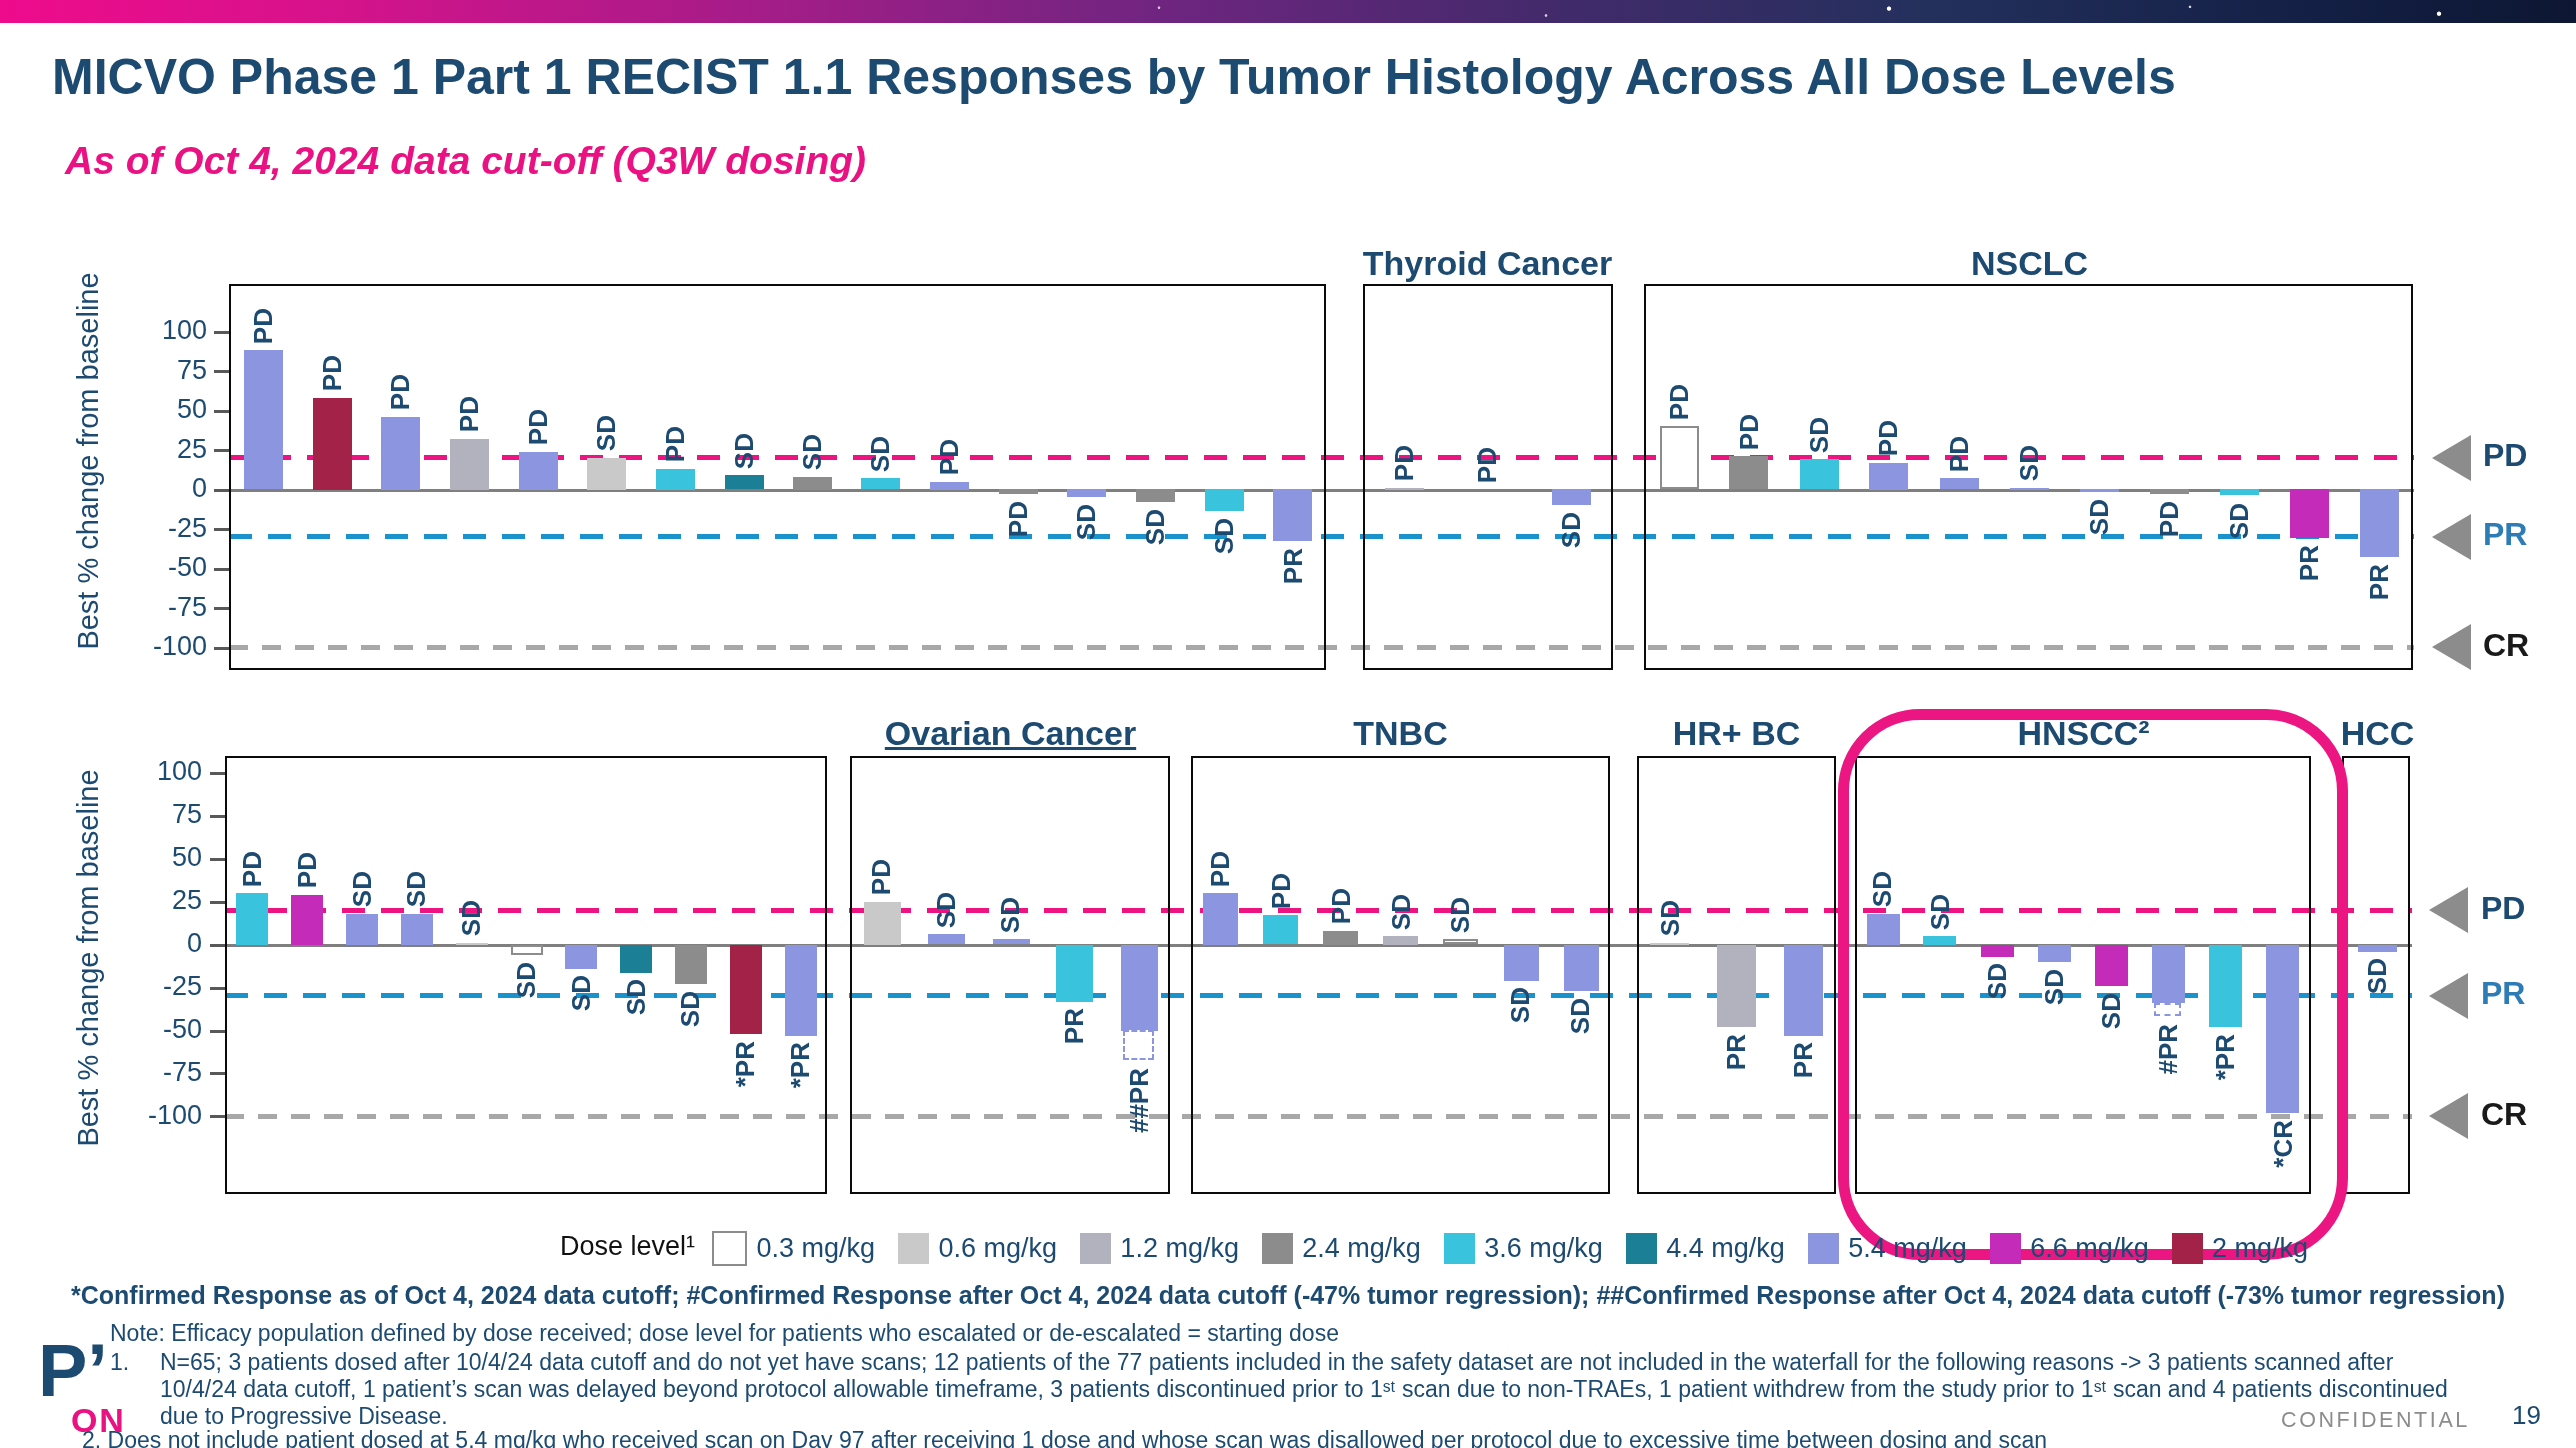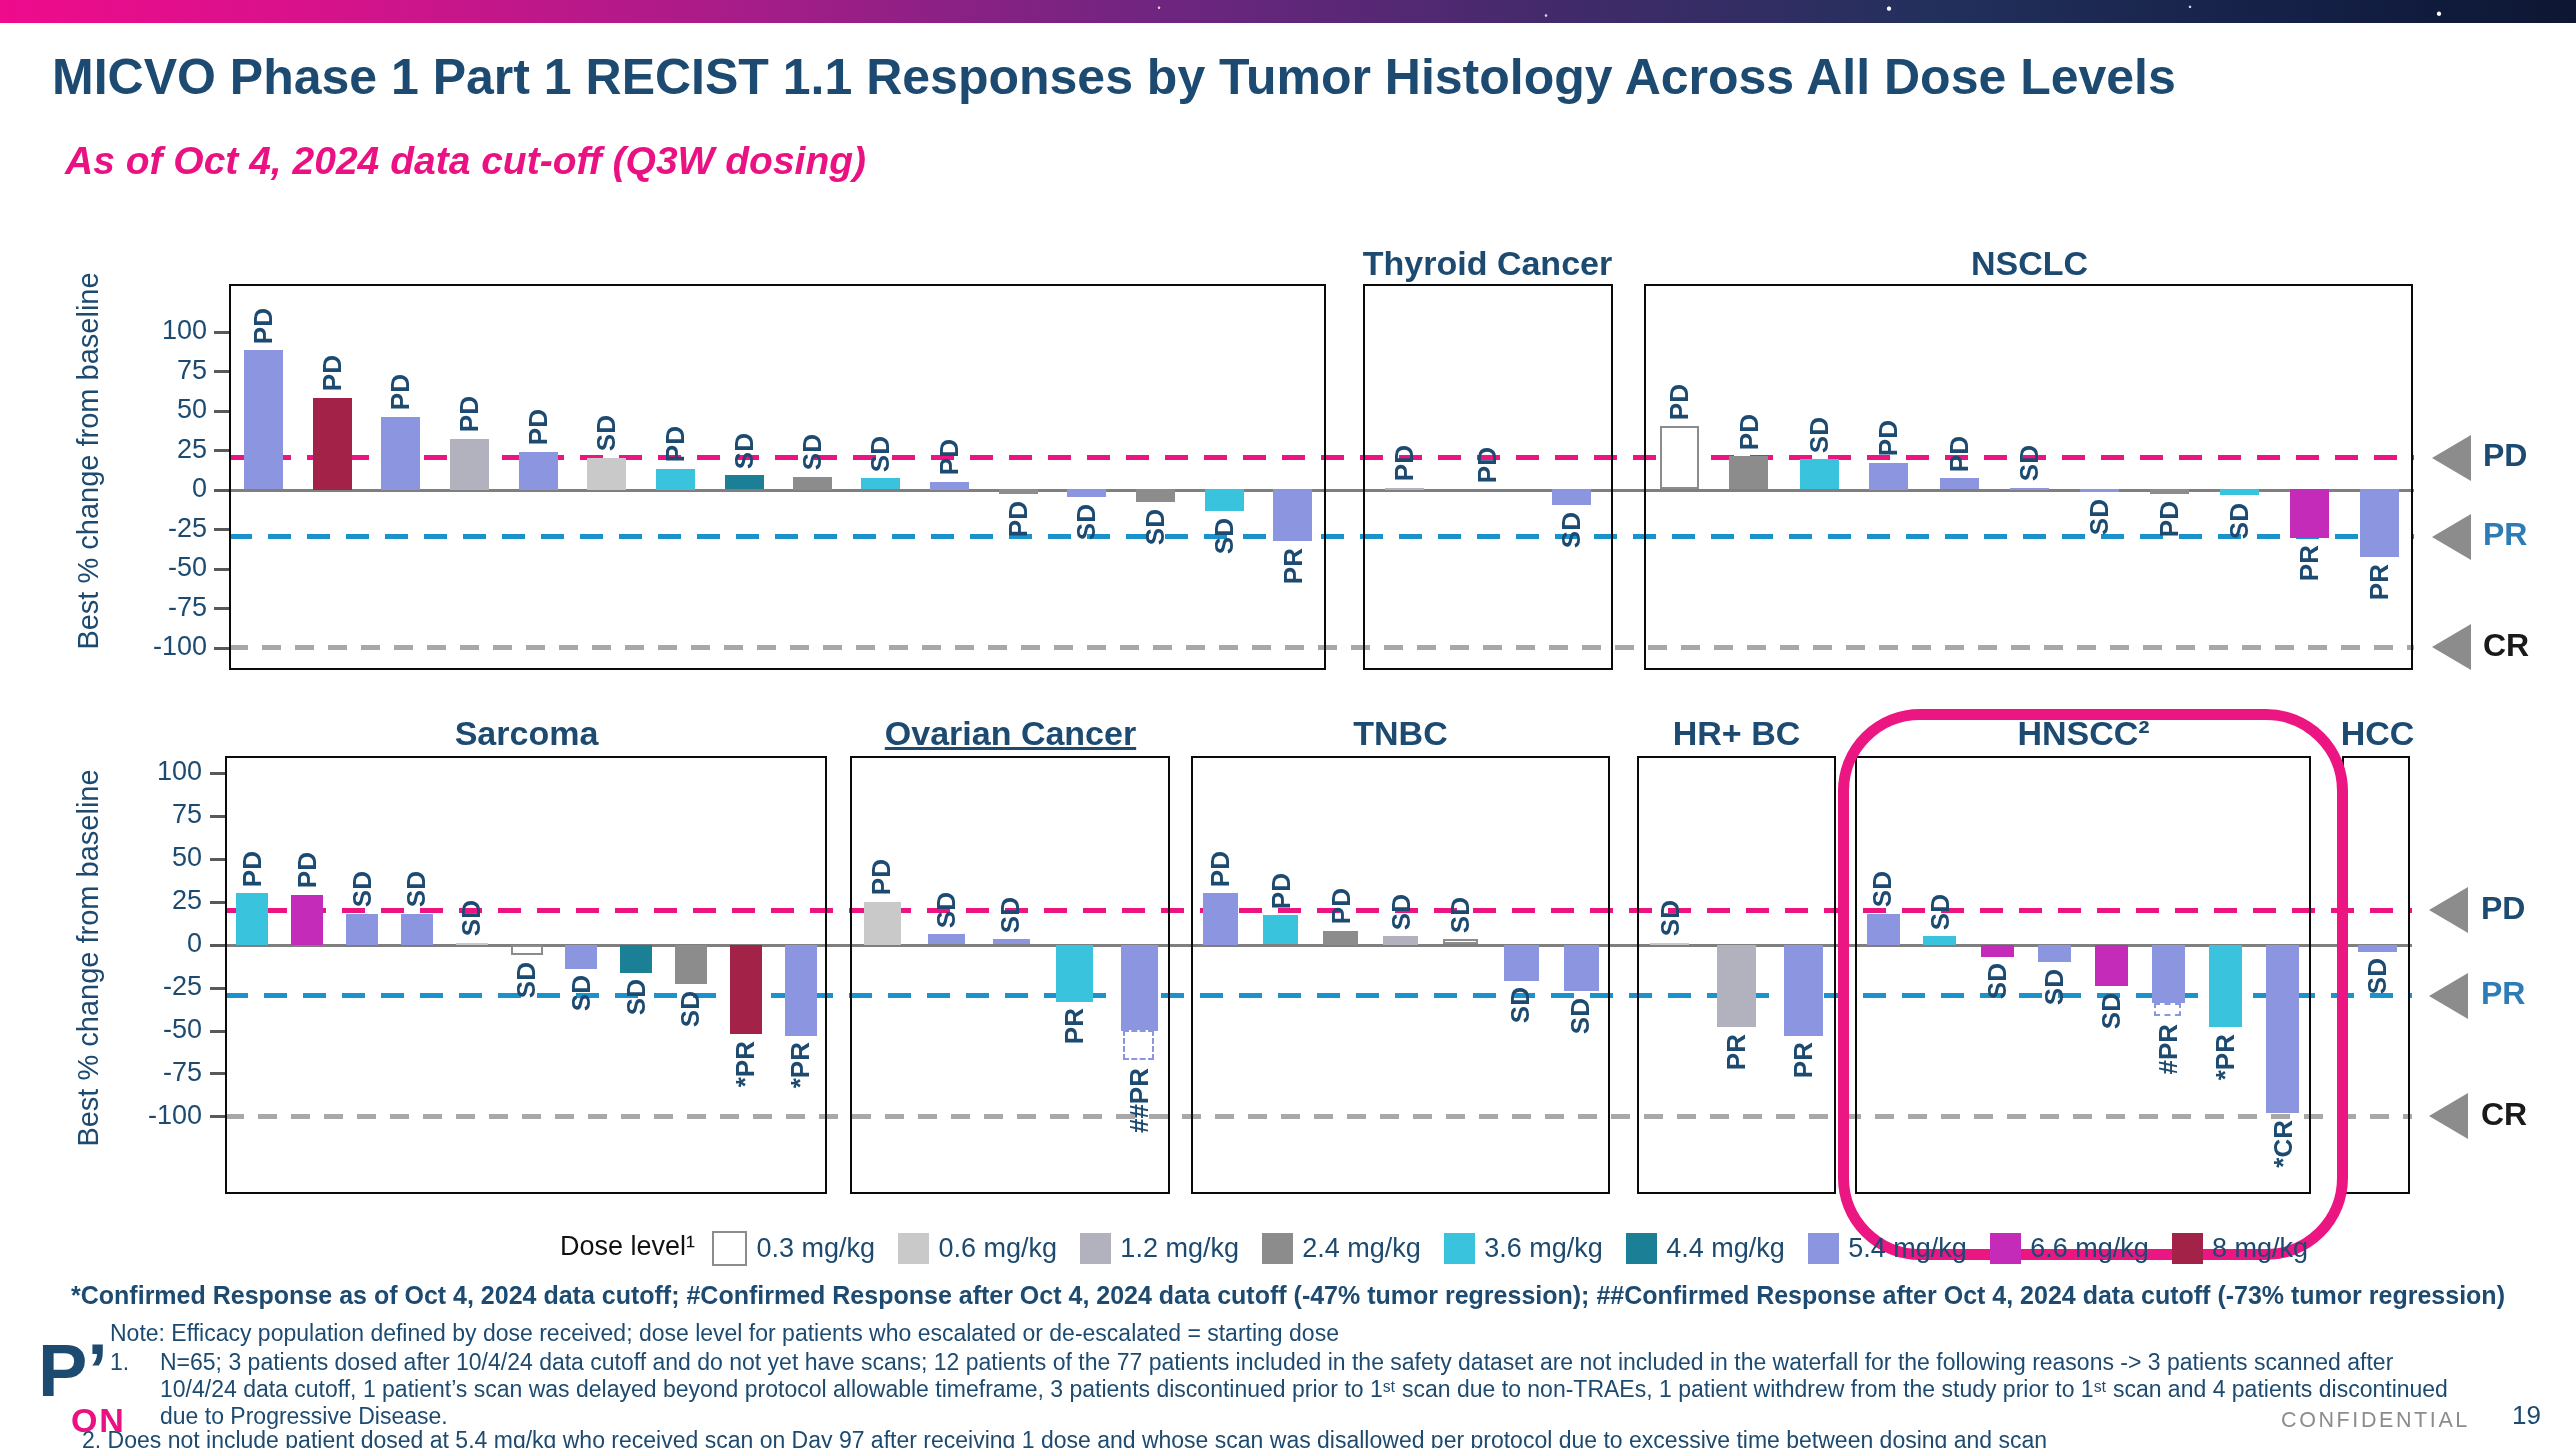--- a/index.html
+++ b/index.html
@@ -179,21 +179,20 @@
       <div class="bar-label" style="left: 2085px; top: 499px;">SD</div>
       <div class="bar" style="left: 2150px; top: 489px; width: 39px; height: 4.7px; background: rgb(140, 140, 140);"></div>
       <div class="bar-label" style="left: 2155px; top: 501px;">PD</div>
       <div class="bar" style="left: 2220px; top: 489px; width: 39px; height: 6.3px; background: rgb(58, 195, 220);"></div>
       <div class="bar-label" style="left: 2225px; top: 503px;">SD</div>
       <div class="bar" style="left: 2290px; top: 489px; width: 39px; height: 49px; background: rgb(195, 43, 184);"></div>
       <div class="bar-label" style="left: 2295px; top: 545px;">PR</div>
       <div class="bar" style="left: 2360px; top: 489px; width: 39px; height: 68px; background: rgb(139, 149, 224);"></div>
       <div class="bar-label" style="left: 2365px; top: 564px;">PR</div>
       <div class="panel" style="left: 225px; top: 756px; width: 598px; height: 434px;"></div>
-      <div class="panel-title" style="left: 269px; top: 714px;">Sarcoma</div>
       <div class="bar" style="left: 236px; top: 893px; width: 32px; height: 52px; background: rgb(58, 195, 220);"></div>
       <div class="bar-label" style="left: 238px; bottom: 562px;">PD</div>
       <div class="bar" style="left: 291px; top: 895px; width: 32px; height: 50px; background: rgb(195, 43, 184);"></div>
       <div class="bar-label" style="left: 293px; bottom: 561px;">PD</div>
       <div class="bar" style="left: 346px; top: 914px; width: 32px; height: 31px; background: rgb(139, 149, 224);"></div>
       <div class="bar-label" style="left: 348px; bottom: 542px;">SD</div>
       <div class="bar" style="left: 401px; top: 914px; width: 32px; height: 31px; background: rgb(139, 149, 224);"></div>
       <div class="bar-label" style="left: 402px; bottom: 542px;">SD</div>
       <div class="bar" style="left: 456px; top: 943px; width: 32px; height: 1.7px; background: rgb(201, 201, 201);"></div>
       <div class="bar-label" style="left: 457px; bottom: 513px;">SD</div>
@@ -302,21 +301,21 @@
       <div class="legend-item">
         <div class="swatch" style="background: rgb(139, 149, 224);"></div>
         <span class="legend-item-label">5.4 mg/kg</span>
       </div>
       <div class="legend-item">
         <div class="swatch" style="background: rgb(195, 43, 184);"></div>
         <span class="legend-item-label">6.6 mg/kg</span>
       </div>
       <div class="legend-item">
         <div class="swatch" style="background: rgb(163, 35, 72);"></div>
-        <span class="legend-item-label">8 mg/kg</span>
+        <span class="legend-item-label">2 mg/kg</span>
       </div>
     </div>
 
   <div class="fn-bold">*Confirmed Response as of Oct 4, 2024 data cutoff; #Confirmed Response after Oct 4, 2024 data cutoff (-47% tumor regression); ##Confirmed Response after Oct 4, 2024 data cutoff (-73% tumor regression)</div>
   <div class="fn-note">Note: Efficacy population defined by dose received; dose level for patients who escalated or de-escalated = starting dose</div>
   <div class="fn-item1">
     <span class="num">1.</span>
     <span>N=65; 3 patients dosed after 10/4/24 data cutoff and do not yet have scans; 12 patients of the 77 patients included in the safety dataset are not included in the waterfall for the following reasons -&gt; 3 patients scanned after 10/4/24 data cutoff, 1 patient’s scan was delayed beyond protocol allowable timeframe, 3 patients discontinued prior to 1ˢᵗ scan due to non-TRAEs, 1 patient withdrew from the study prior to 1ˢᵗ scan and 4 patients discontinued due to Progressive Disease.</span>
   </div>
   <div class="fn-item2">2. Does not include patient dosed at 5.4 mg/kg who received scan on Day 97 after receiving 1 dose and whose scan was disallowed per protocol due to excessive time between dosing and scan</div>

